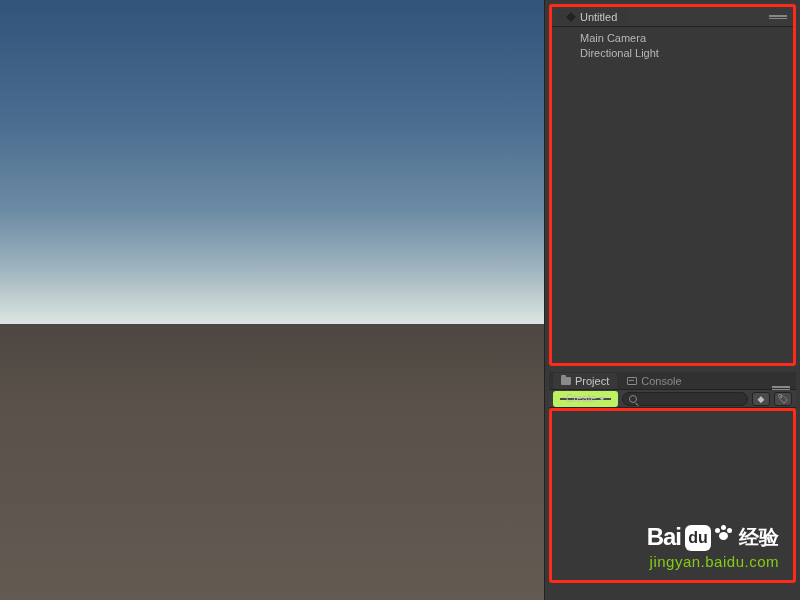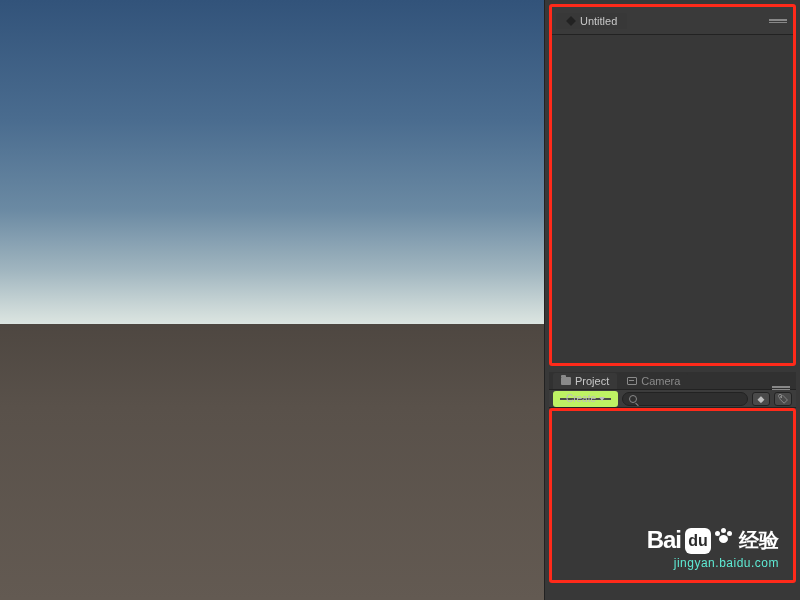--- a/index.html
+++ b/index.html
@@ -42,21 +42,21 @@
   
   .hierarchy {
     flex: 0 0 362px;
     position: relative;
     border: 3px solid #ff2a1a;
     border-radius: 3px;
     margin: 4px 4px 0 4px;
     background: #383838;
   }
   .hier-tabbar {
-    height: 28px;
+    height: 20px;
     background: #3a3a3a;
     display:flex; align-items:center;
     padding-left:4px;
     gap:4px;
     border-bottom:1px solid #222;
   }
   .tab {
     display:flex; align-items:center; gap:4px;
     padding: 0 10px;
     height:16px;
@@ -203,21 +203,21 @@
     position:relative; width:18px; height:16px; margin-bottom:10px;
   }
   .wm-paw span{
     position:absolute; background:#fff; border-radius:50%;
   }
   .wm-paw .p1{width:5px;height:5px;left:0;top:3px;}
   .wm-paw .p2{width:5px;height:5px;left:6px;top:0;}
   .wm-paw .p3{width:5px;height:5px;left:12px;top:3px;}
   .wm-paw .p4{width:9px;height:8px;left:4px;top:7px;}
   .wm-jy { font-size:20px; font-weight:bold; margin-left:2px; }
-  .wm-url { font-size:12px; color:#5eead4; margin-top:2px; letter-spacing:0.5px; }
+  .wm-url { font-size:15px; color:#84cc16; margin-top:2px; letter-spacing:0.5px; }
 </style>
 </head>
 <body>
 
 <div class="root">
 
   <div class="scene"></div>
 
   <div class="rightcol">
 
@@ -228,31 +228,35 @@
           <span>Untitled</span>
         </div>
         <div class="tabbar-right">
           <div class="popup-handle">
               <span></span>
               <span></span>
               <span></span>
             </div>
         </div>
       </div>
+      <div class="hier-body">
+        <div class="hier-item">Main Camera</div>
+        <div class="hier-item">Directional Light</div>
+      </div>
     </div>
 
     <div class="projectwrap">
       <div class="proj-tabs">
         <div class="proj-tab">
           <span class="folder-icon"></span>
           <span>Project</span>
         </div>
         <div class="proj-tab inactive">
           <span class="console-icon"></span>
-          <span>Camera</span>
+          <span>Console</span>
         </div>
         <div class="tabbar-right" style="margin-left:auto;padding-right:6px;">
           <div class="popup-handle">
               <span></span>
               <span></span>
               <span></span>
             </div>
         </div>
       </div>
 

